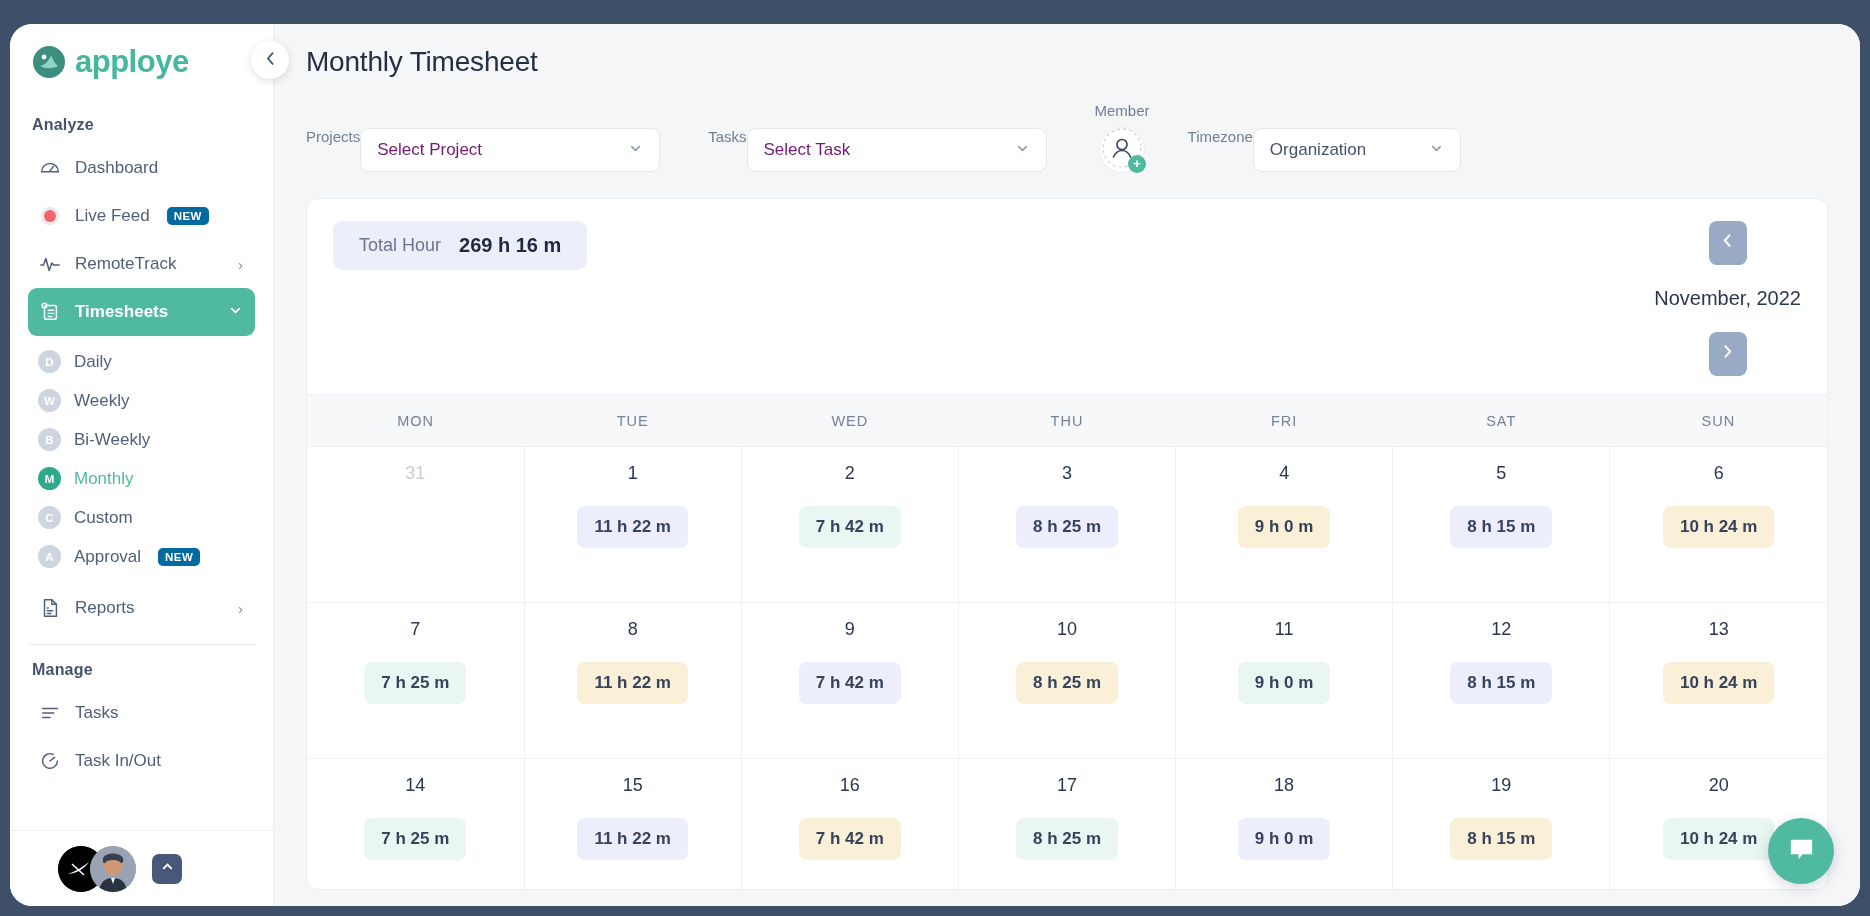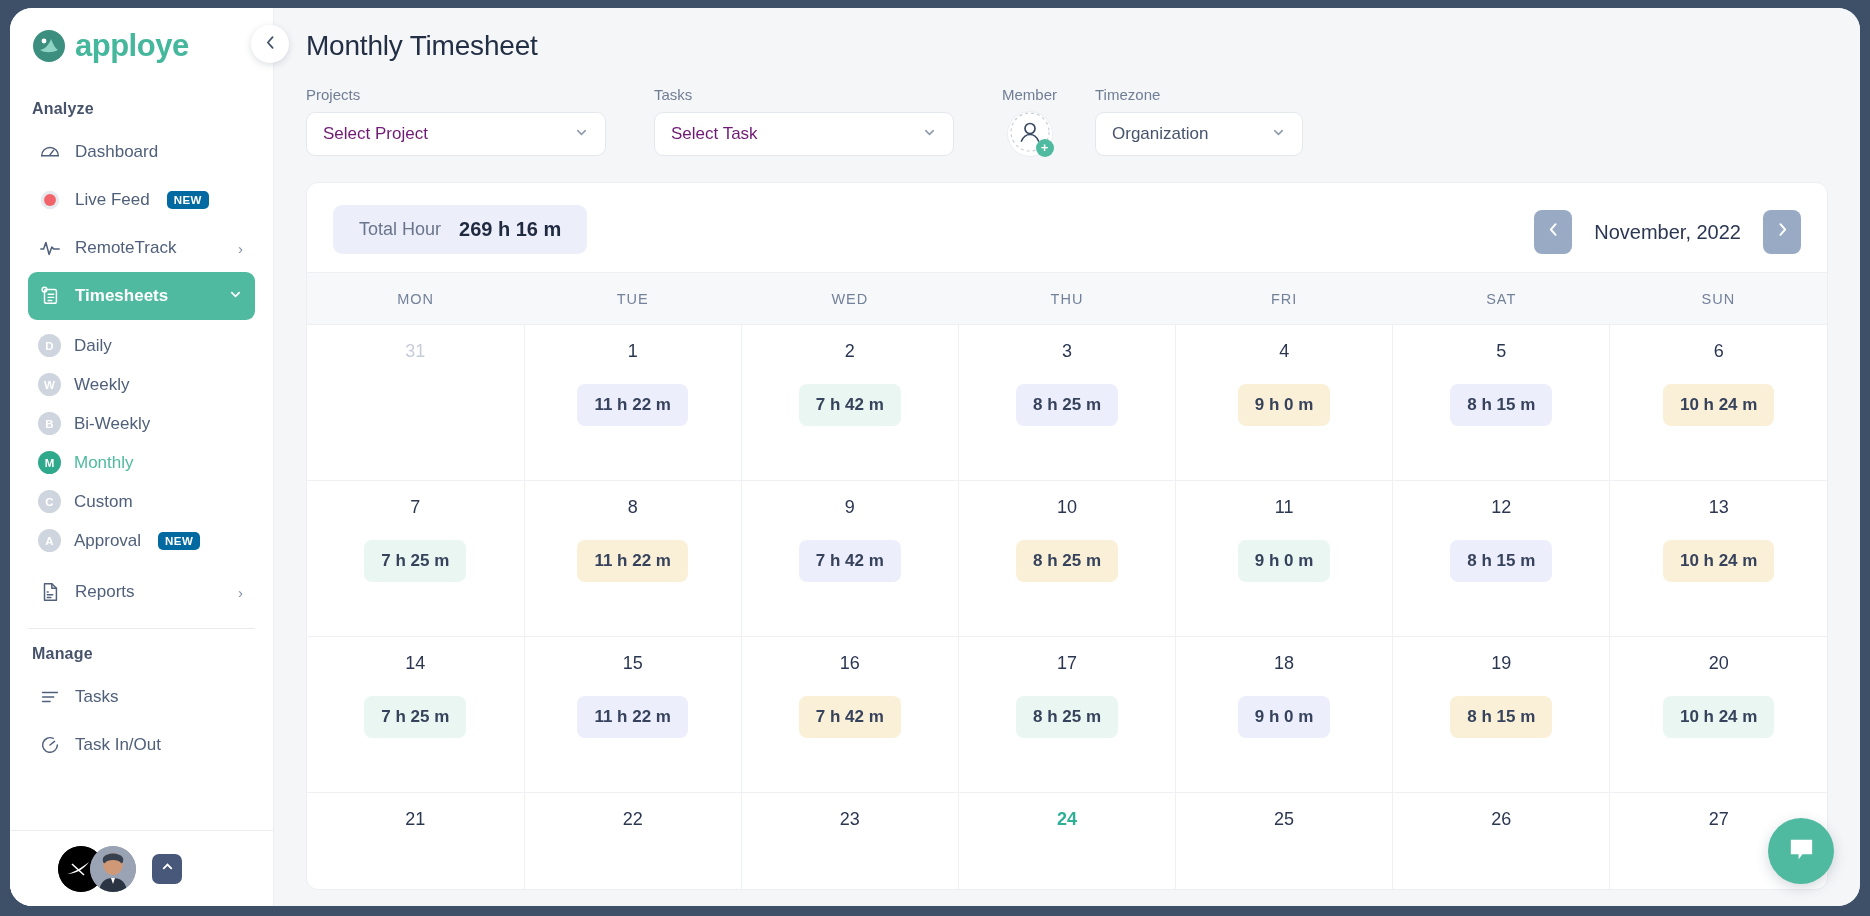--- a/index.html
+++ b/index.html
@@ -6,21 +6,21 @@
   html, body {
     width: 1870px; height: 916px;
     overflow: hidden;
     font-family: "Liberation Sans", sans-serif;
     background: #3e5068;
   }
   #frame {
     position: absolute;
     inset: 0;
     background: #3e5068;
-    padding: 8px 10px 10px 10px;
+    padding: 24px 10px 10px 10px;
   }
   #app {
     position: relative;
     width: 100%; height: 100%;
     background: #f5f6f8;
     border-radius: 22px;
     overflow: hidden;
     display: flex;
   }
 
@@ -130,21 +130,21 @@
     padding: 0 32px;
     overflow: hidden;
     position: relative;
   }
   .page-title {
     font-size: 28px; font-weight: 400; color: #232f45;
     padding: 22px 0 0 0; letter-spacing: -.2px;
   }
 
   .filters { display: flex; align-items: flex-end; gap: 0; margin-top: 24px; }
-  .filter-block { display: flex; flex-direction: column; }
+  .filter-block { display: flex; flex-direction: row; }
   .filter-label { font-size: 15px; color: #707e95; margin-bottom: 9px; }
   .select {
     background: #fff; border: 1px solid #e4e7ec; border-radius: 9px;
     height: 44px; display: flex; align-items: center; justify-content: space-between;
     padding: 0 16px; font-size: 17px; color: #46536b; cursor: pointer;
   }
   .sel-project { width: 300px; }
   .sel-task { width: 300px; }
   .sel-tz { width: 208px; }
   .select .chev { color: #8c99ad; font-size: 14px; margin-left: 10px; }
@@ -167,31 +167,31 @@
   
   .card {
     margin-top: 26px;
     background: #fff;
     border: 1px solid #eceef1;
     border-radius: 12px;
     height: calc(100% - 190px);
     overflow: hidden;
   }
   .card-top {
-    display: flex; align-items: flex-end; justify-content: space-between;
+    display: flex; align-items: flex-start; justify-content: space-between;
     padding: 22px 26px 18px 26px;
   }
   .total-pill {
     background: #eceefa; border-radius: 9px;
     padding: 13px 26px; display: flex; align-items: center; gap: 18px;
   }
   .total-label { font-size: 18px; color: #6a758c; font-weight: 500; }
   .total-value { font-size: 20px; color: #1f2a40; font-weight: 700; }
 
-  .month-nav { display: flex; align-items: center; gap: 22px; }
+  .month-nav { display: flex; align-items: center; gap: 22px; flex-direction: column; }
   .mn-btn {
     width: 38px; height: 44px; border-radius: 8px; background: #99abc4;
     color: #fff; display: flex; align-items: center; justify-content: center;
     font-size: 19px; cursor: pointer;
   }
   .month-label { font-size: 20px; color: #2b3651; font-weight: 500; }
 
   table.cal { width: 100%; border-collapse: collapse; table-layout: fixed; }
   table.cal th {
     background: #f7f8fa;

